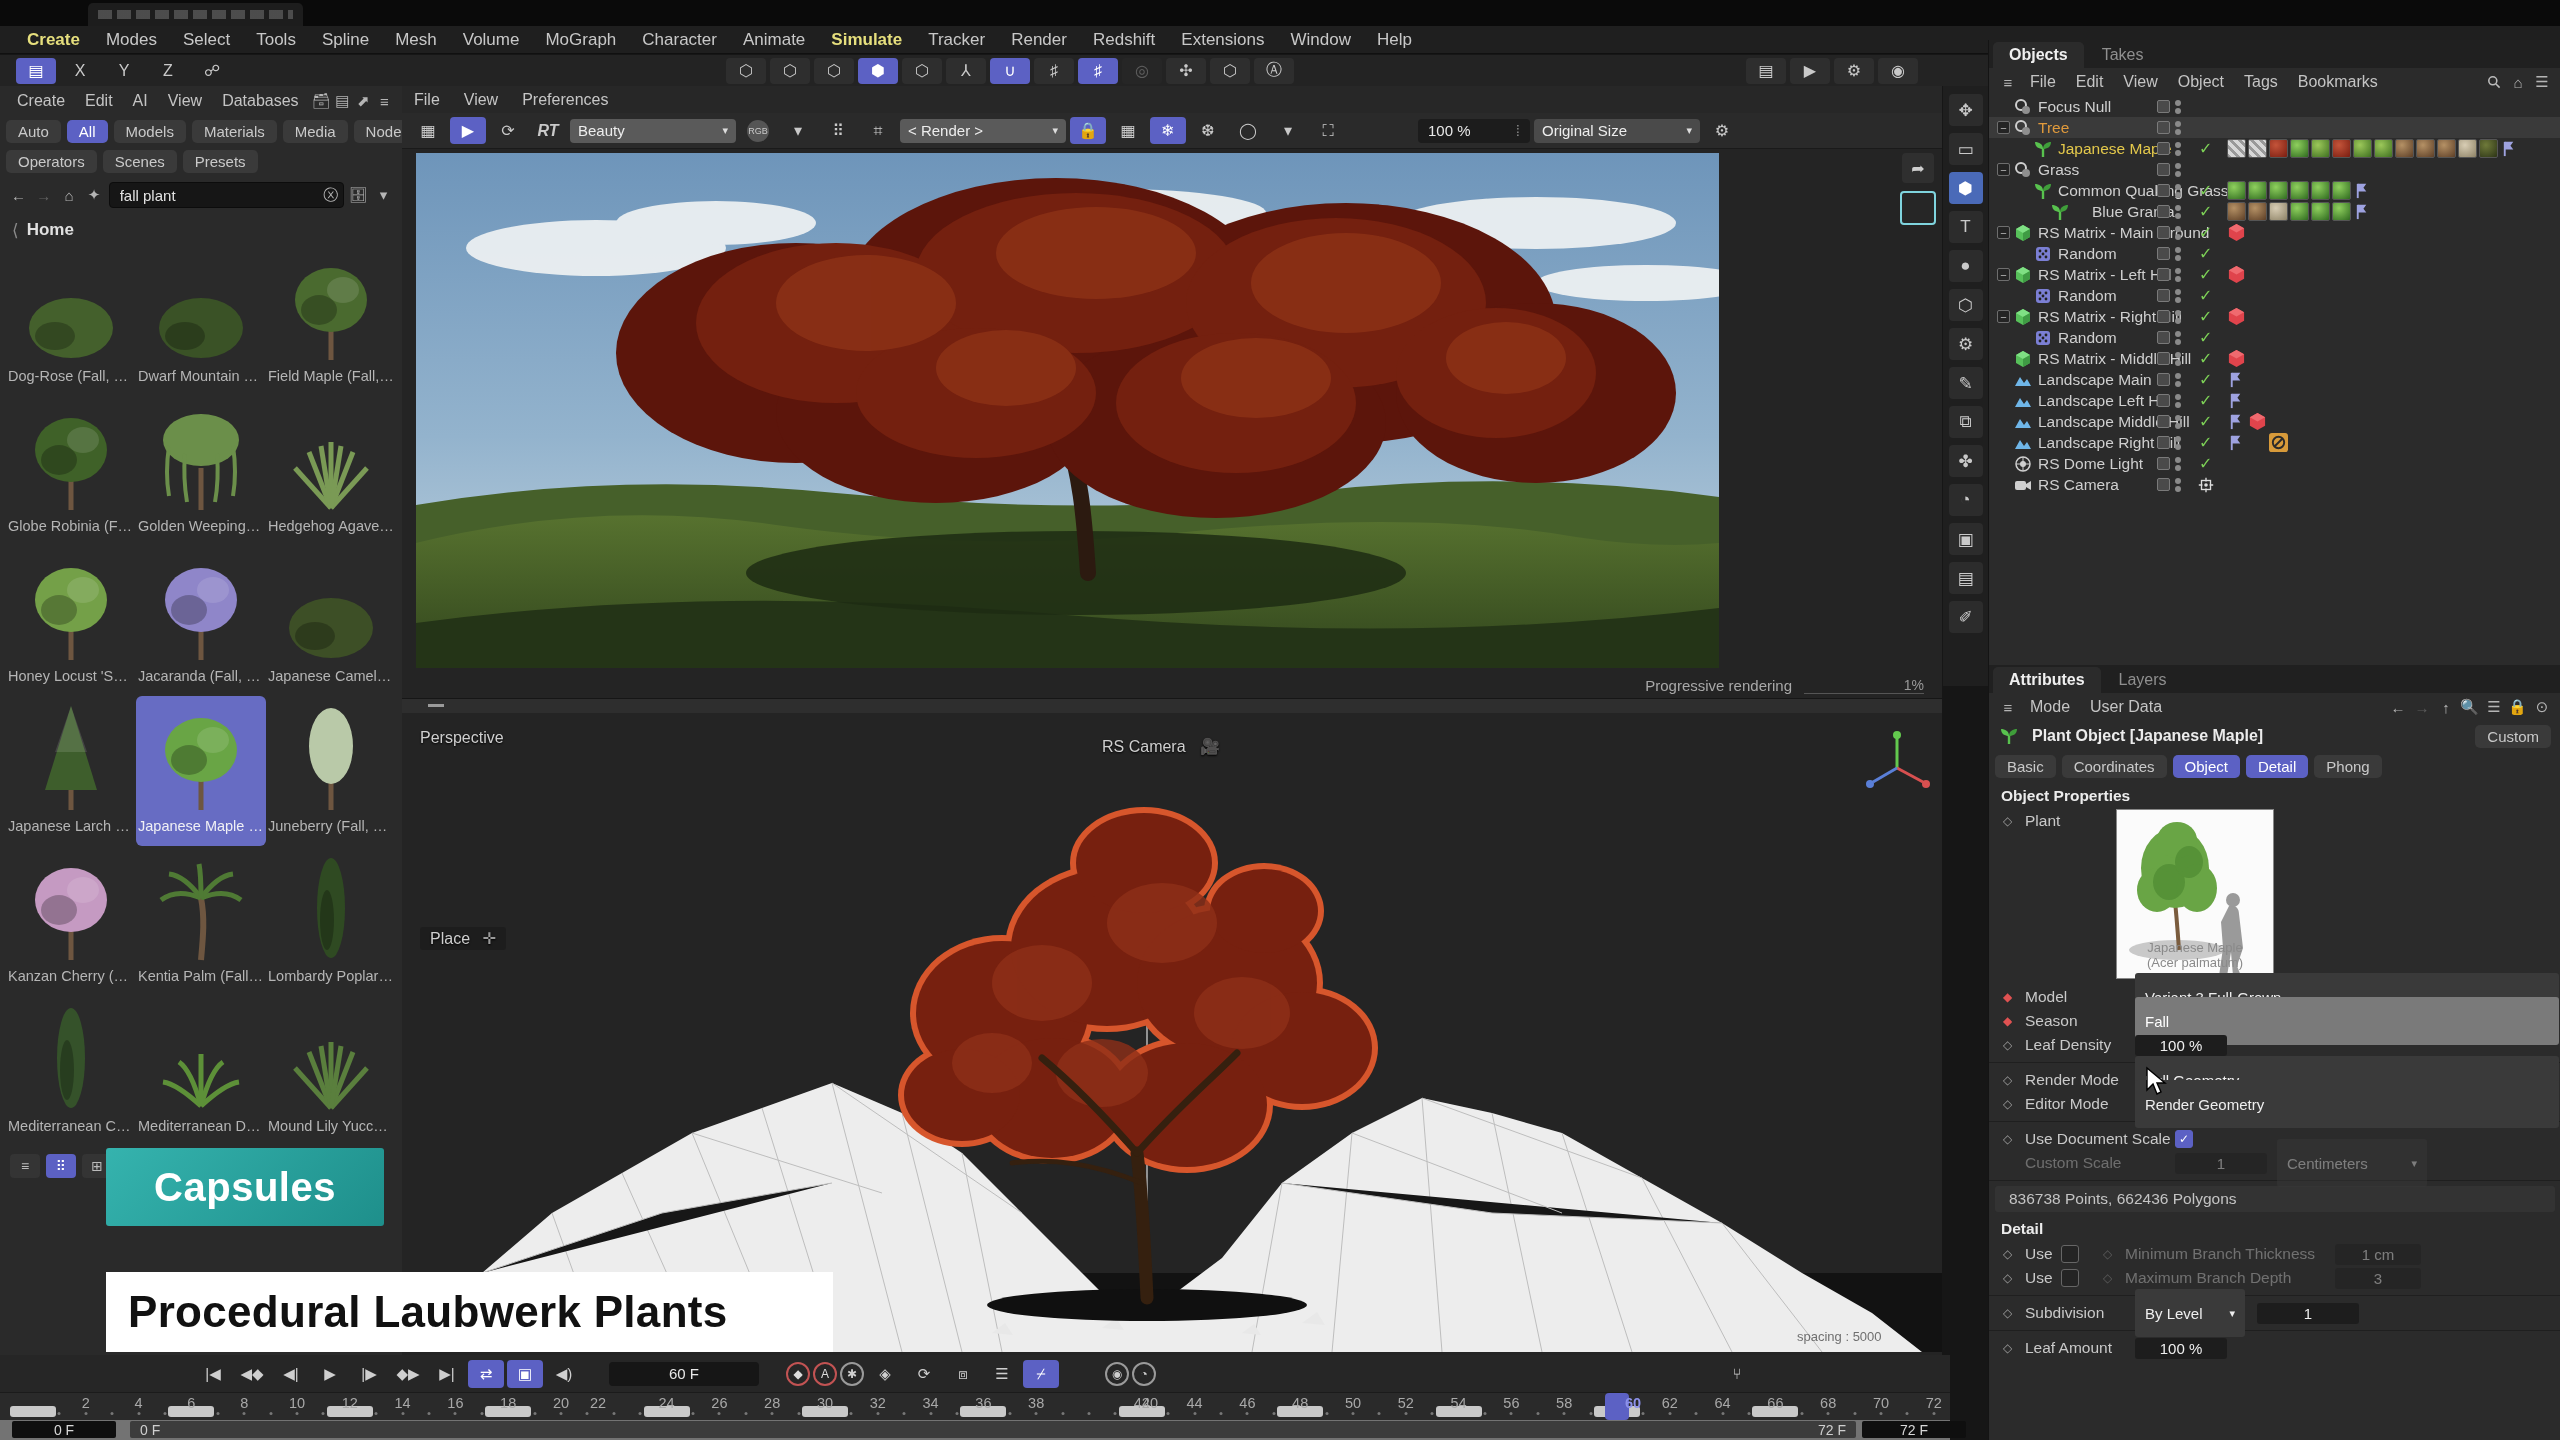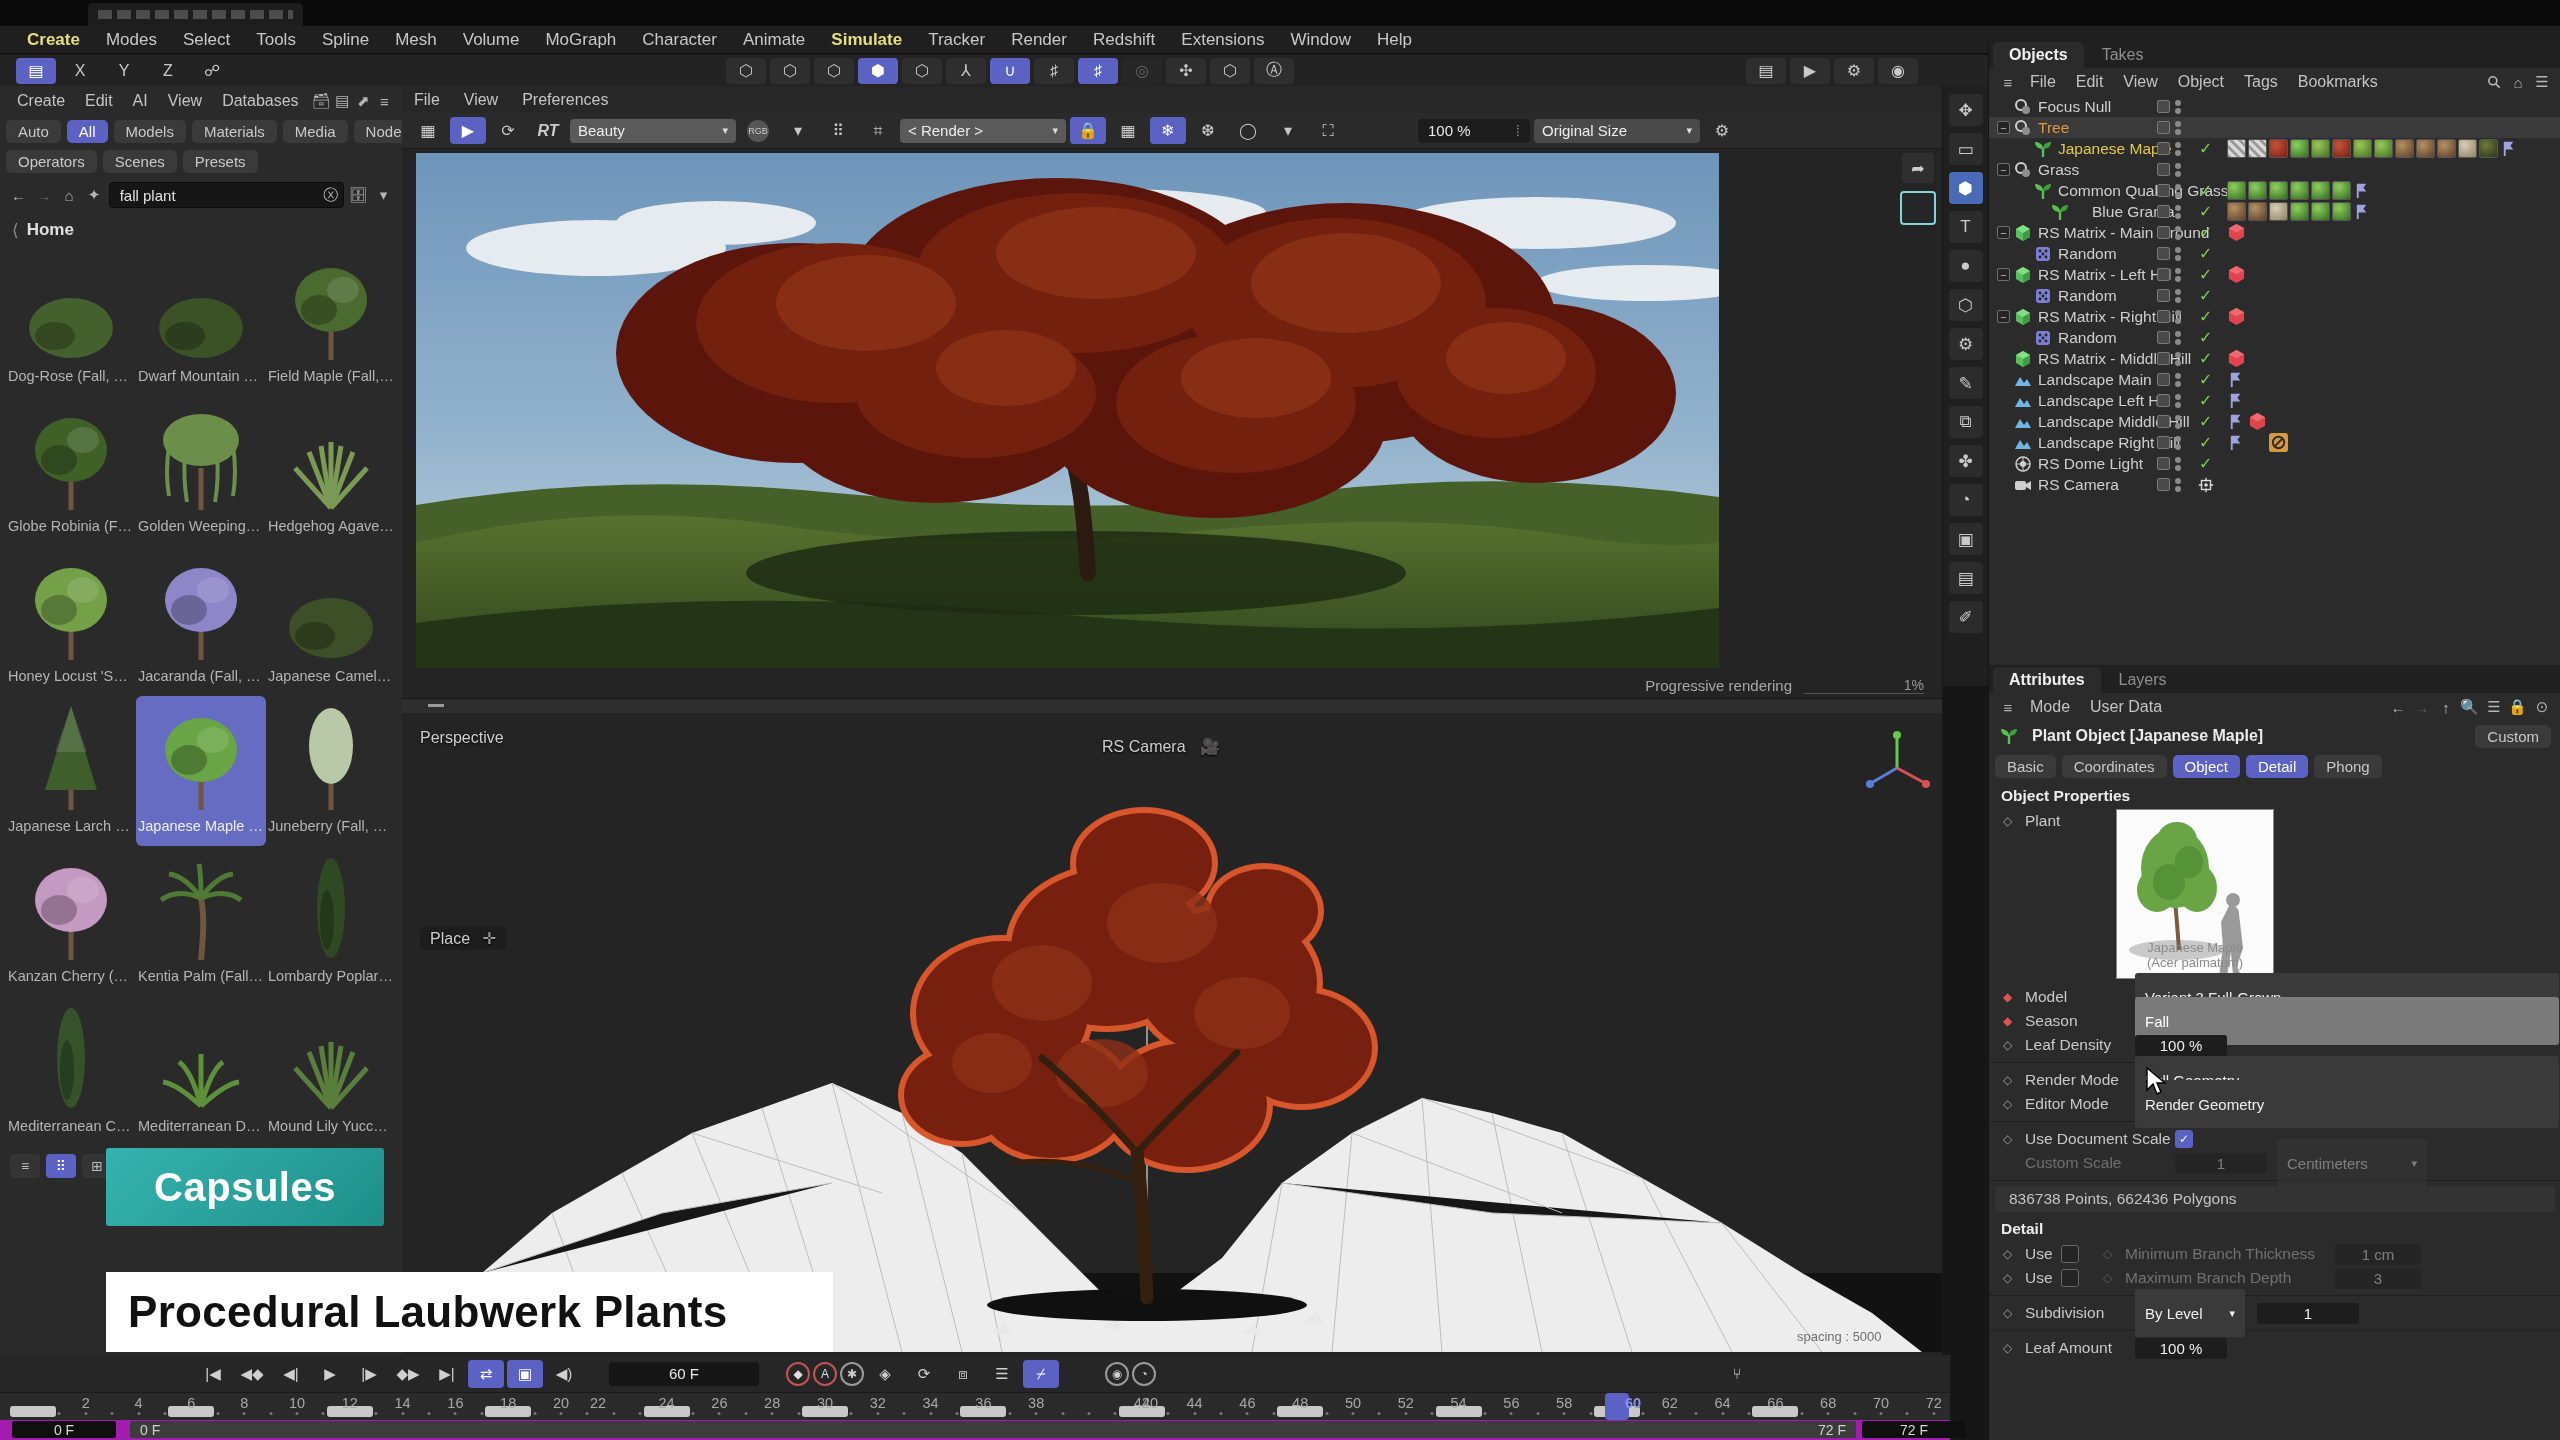--- a/index.html
+++ b/index.html
@@ -126,21 +126,21 @@
   .tpb.blue{background:#5c61c4;color:#fff;}
   .tpb.ring{border:2px solid #9a9a9a;border-radius:50%;width:24px;height:24px;min-width:24px;box-sizing:border-box;font-size:12px;}
   .tpb.ring-red{border:2px solid #c25353;border-radius:50%;width:24px;height:24px;min-width:24px;box-sizing:border-box;font-size:12px;color:#ddd;}
   #framebox{width:150px;height:24px;background:#161616;border-radius:4px;color:#e8e8e8;display:flex;align-items:center;justify-content:center;font-size:15px;margin:0 24px;}
   #ruler{left:0;top:1392px;width:1950px;height:28px;background:#2a2a2a;border-top:1px solid #1b1b1b;}
   .rnum{position:absolute;top:2px;font-size:14.5px;color:#a8a8a8;transform:translateX(-50%);}
   .rnum.blue{color:#8d92ea;font-weight:bold;}
   .rtick{position:absolute;top:19px;width:3px;height:3px;background:#777;border-radius:50%;transform:translateX(-50%);}
   .rkey{position:absolute;top:13px;width:46px;height:11px;background:#c9c9c9;border-radius:3px;transform:translateX(-50%);}
   #playhead{position:absolute;top:0;width:24px;height:27px;background:#5c61c4;border-radius:4px;transform:translateX(-50%);}
-  #rangerow{left:0;top:1420px;width:1950px;height:20px;background:#a21caf;text-align:center;}
+  #rangerow{left:0;top:1420px;width:1950px;height:20px;background:#737373;text-align:center;}
   .ffield{position:absolute;top:1px;width:104px;height:17px;background:#0f0f0f;color:#d8d8d8;font-size:14px;display:flex;align-items:center;justify-content:center;border-radius:2px;}
   #rangebar{position:absolute;left:130px;top:1px;width:1726px;height:17px;background:#3c3c3c;border-radius:2px;color:#cfcfcf;font-size:14px;display:flex;align-items:center;justify-content:space-between;padding:0 10px;box-sizing:border-box;}
   #cursor{left:2145px;top:1066px;width:22px;height:30px;z-index:60;}
 </style>
 </head>
 <body>
 
 <div id="app">
 
   <div class="abs" id="titlebar">

